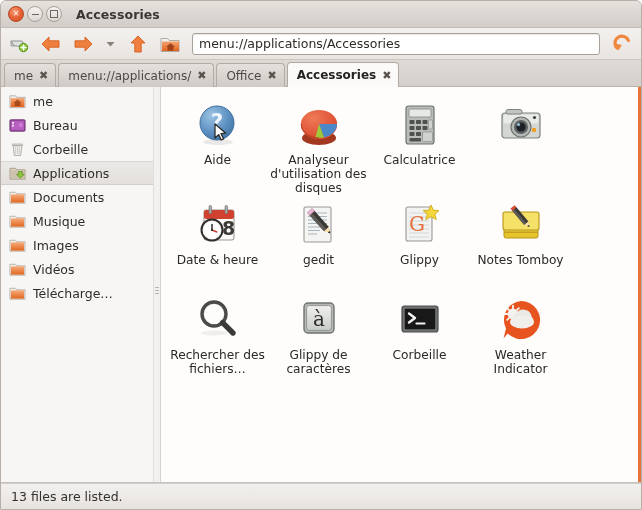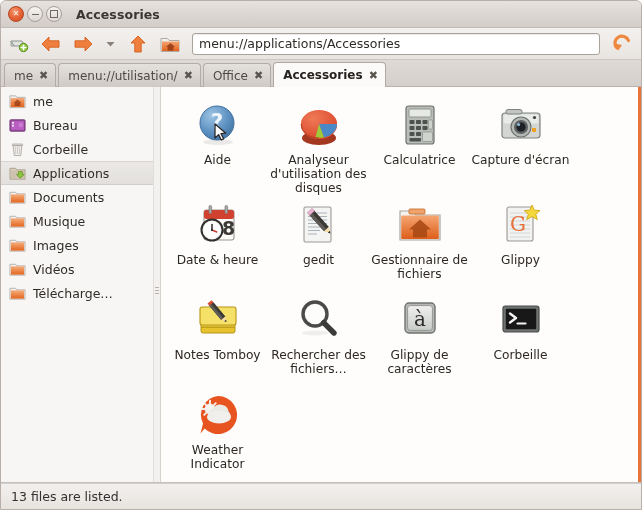--- a/index.html
+++ b/index.html
@@ -366,21 +366,21 @@
       </svg>
     </div>
   </div>
 
   <div class="tabbar">
     <div class="tab">
       <span>me</span>
       <span class="tab-close">✖</span>
     </div>
     <div class="tab">
-      <span>menu://utilisation/</span>
+      <span>menu://applications/</span>
       <span class="tab-close">✖</span>
     </div>
     <div class="tab">
       <span>Office</span>
       <span class="tab-close">✖</span>
     </div>
     <div class="tab active">
       <span>Accessories</span>
       <span class="tab-close">✖</span>
     </div>
@@ -600,21 +600,20 @@
               <rect x="5.5" y="12.5" width="35" height="9" rx="2" fill="#e9ebe8"></rect>
               <rect x="8" y="7.5" width="16" height="4.5" rx="2" fill="#c2c5c2" stroke="#7f837f" stroke-width="1"></rect>
               <circle cx="23" cy="25" r="10" fill="#b4b8b4" stroke="#6d716d" stroke-width="1.2"></circle>
               <circle cx="23" cy="25" r="7" fill="#5d6164"></circle>
               <circle cx="23" cy="25" r="4.6" fill="#1d2024"></circle>
               <circle cx="20.6" cy="22.6" r="1.6" fill="#9fd0ee" opacity="0.85"></circle>
               <rect x="34" y="26" width="4" height="4" rx="0.8" fill="#f0a020"></rect>
               <circle cx="36.5" cy="15.5" r="1.6" fill="#3c4043"></circle>
             </svg>
           </div>
-          <div class="grid-label">Capture d'écran</div>
         </div>
 
         <div class="grid-item">
           <div class="grid-icon">
             <svg width="46" height="46" viewBox="0 0 46 46">
               <rect x="9" y="8" width="30" height="30" rx="2.5" fill="#fbfbfa" stroke="#9b9792" stroke-width="1.1"></rect>
               <rect x="9" y="8" width="30" height="9" rx="2.5" fill="#d0412f"></rect>
               <rect x="14" y="3.5" width="2.6" height="8" rx="1.2" fill="#a8aaa8" stroke="#77797a" stroke-width="0.7"></rect>
               <rect x="30" y="3.5" width="2.6" height="8" rx="1.2" fill="#a8aaa8" stroke="#77797a" stroke-width="0.7"></rect>
               <text x="27" y="33" font-family="'DejaVu Sans',sans-serif" font-size="19" font-weight="bold" fill="#3d3a37" text-anchor="middle">28</text>
@@ -640,37 +639,20 @@
                 <rect x="24.5" y="6" width="3.2" height="22" fill="#5e5b57"></rect>
                 <rect x="24.5" y="3" width="6.5" height="3.4" fill="#e8b6d0" stroke="#bd7fa0" stroke-width="0.6"></rect>
                 <path d="M24.5 28 L27.75 34 L31 28 Z" fill="#f3dca8"></path>
                 <path d="M26.4 31.5 L27.75 34 L29.1 31.5 Z" fill="#2b2926"></path>
               </g>
             </svg>
           </div>
           <div class="grid-label">gedit</div>
         </div>
 
-        <div class="grid-item">
-          <div class="grid-icon">
-            <svg width="46" height="46" viewBox="0 0 46 46">
-              <path d="M3 9 h13 l3 4 H43 V38 H3 Z" fill="#f5f3f0" stroke="#a9a39c" stroke-width="1.2"></path>
-              <rect x="12" y="7" width="16" height="5" rx="1" fill="#f0a36c" stroke="#c87434" stroke-width="0.9"></rect>
-              <rect x="4.2" y="13.5" width="37.6" height="23.5" rx="1" fill="url(#fmg)"></rect>
-              <defs>
-                  <linearGradient id="fmg" x1="0" y1="0" x2="0" y2="1">
-                <stop offset="0%" stop-color="#f5a572"></stop>
-                    <stop offset="100%" stop-color="#de5e1a"></stop>
-              </linearGradient>
-                </defs>
-              <path d="M23 17.5 L34 27.5 H30 V35.5 H16 V27.5 H12 Z" fill="#a64613" opacity="0.85"></path>
-            </svg>
-          </div>
-          <div class="grid-label">Gestionnaire de fichiers</div>
-        </div>
 
         <div class="grid-item">
           <div class="grid-icon">
             <svg width="46" height="46" viewBox="0 0 46 46">
               <rect x="9" y="5" width="26" height="34" rx="2" fill="#f2f2f0" stroke="#9b9793" stroke-width="1.1"></rect>
               <g stroke="#cdd3d8" stroke-width="0.9">
                 <path d="M12 11 h20 M12 15 h20 M12 19 h20 M12 23 h20 M12 27 h20 M12 31 h20 M12 35 h20"></path>
               </g>
               <text x="20" y="29" font-family="'DejaVu Serif',serif" font-size="20" fill="#e8703a" text-anchor="middle">G</text>
               <path d="M34 3 L36.4 8.2 L42 8.6 L37.8 12.2 L39.3 17.6 L34 14.6 L28.8 17.6 L30.3 12.2 L26.2 8.6 L31.8 8.2 Z" fill="#f4d73a" stroke="#cfa916" stroke-width="0.9" stroke-linejoin="round"></path>

